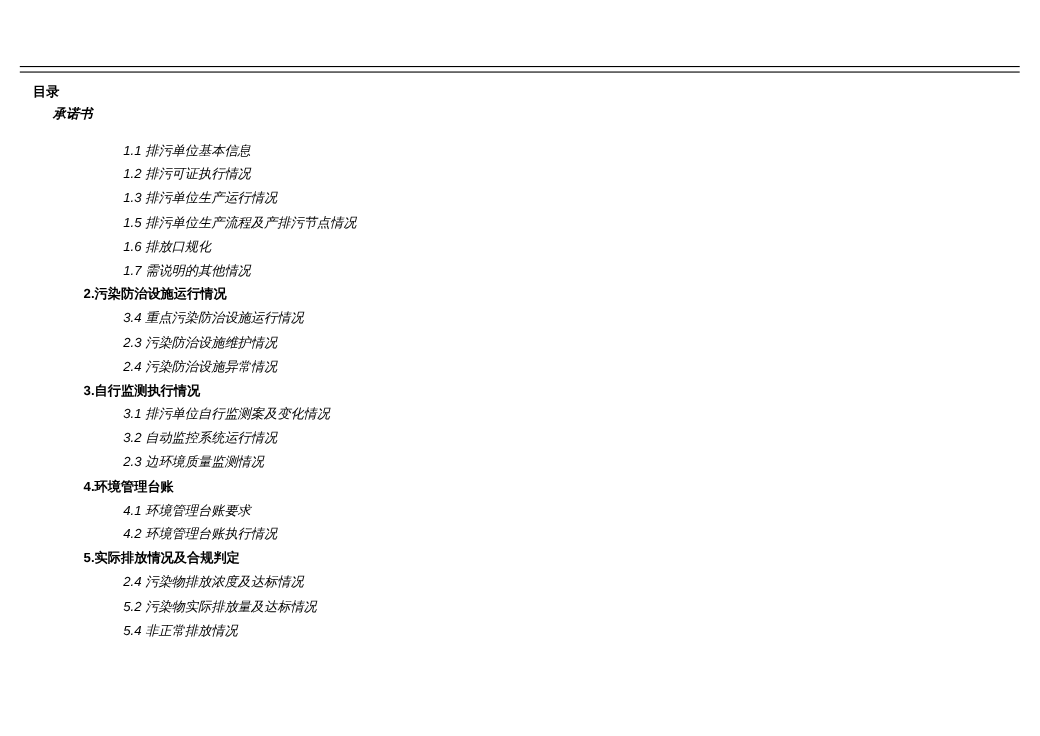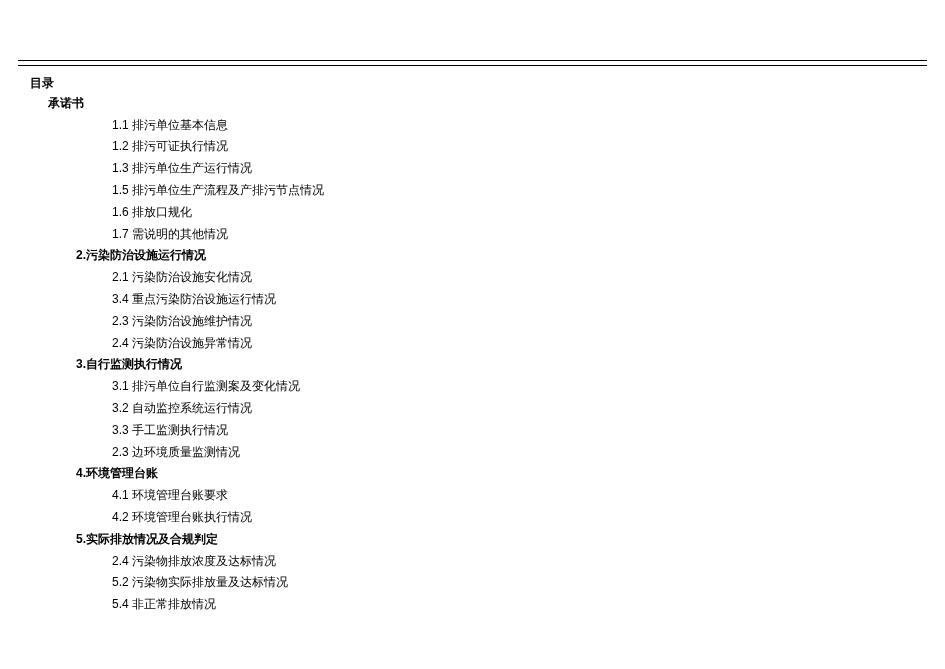--- a/index.html
+++ b/index.html
@@ -28,31 +28,33 @@
     line-height: 1.65;
     padding-left: 30px;
   }
   .toc .lvl0 {
     font-weight: bold;
     margin-bottom: 0;
   }
   .toc .lvl1 {
     padding-left: 18px;
     font-weight: bold;
-    margin-bottom: 2px;
+    margin-bottom: 14px;
+    font-style: italic;
   }
   .toc .lvl2 {
     padding-left: 46px;
     font-weight: bold;
     margin-bottom: 2px;
   }
   .toc .lvl3 {
     padding-left: 82px;
     font-weight: normal;
     margin-bottom: 2px;
+    font-style: italic;
   }
 </style>
 </head>
 <body>
 
 <div class="page">
 
   <div class="hr-top"></div>
   <div class="hr-top2"></div>
 
@@ -63,29 +65,27 @@
     <div class="lvl1">承诺书</div>
 
     <div class="lvl3">1.1 排污单位基本信息</div>
     <div class="lvl3">1.2 排污可证执行情况</div>
     <div class="lvl3">1.3 排污单位生产运行情况</div>
     <div class="lvl3">1.5 排污单位生产流程及产排污节点情况</div>
     <div class="lvl3">1.6 排放口规化</div>
     <div class="lvl3">1.7 需说明的其他情况</div>
 
     <div class="lvl2">2.污染防治设施运行情况</div>
-    <div class="lvl3">2.1 污染防治设施安化情况</div>
     <div class="lvl3">3.4 重点污染防治设施运行情况</div>
     <div class="lvl3">2.3 污染防治设施维护情况</div>
     <div class="lvl3">2.4 污染防治设施异常情况</div>
 
     <div class="lvl2">3.自行监测执行情况</div>
     <div class="lvl3">3.1 排污单位自行监测案及变化情况</div>
     <div class="lvl3">3.2 自动监控系统运行情况</div>
-    <div class="lvl3">3.3 手工监测执行情况</div>
     <div class="lvl3">2.3 边环境质量监测情况</div>
 
     <div class="lvl2">4.环境管理台账</div>
     <div class="lvl3">4.1 环境管理台账要求</div>
     <div class="lvl3">4.2 环境管理台账执行情况</div>
 
     <div class="lvl2">5.实际排放情况及合规判定</div>
     <div class="lvl3">2.4 污染物排放浓度及达标情况</div>
     <div class="lvl3">5.2 污染物实际排放量及达标情况</div>
     <div class="lvl3">5.4 非正常排放情况</div>

